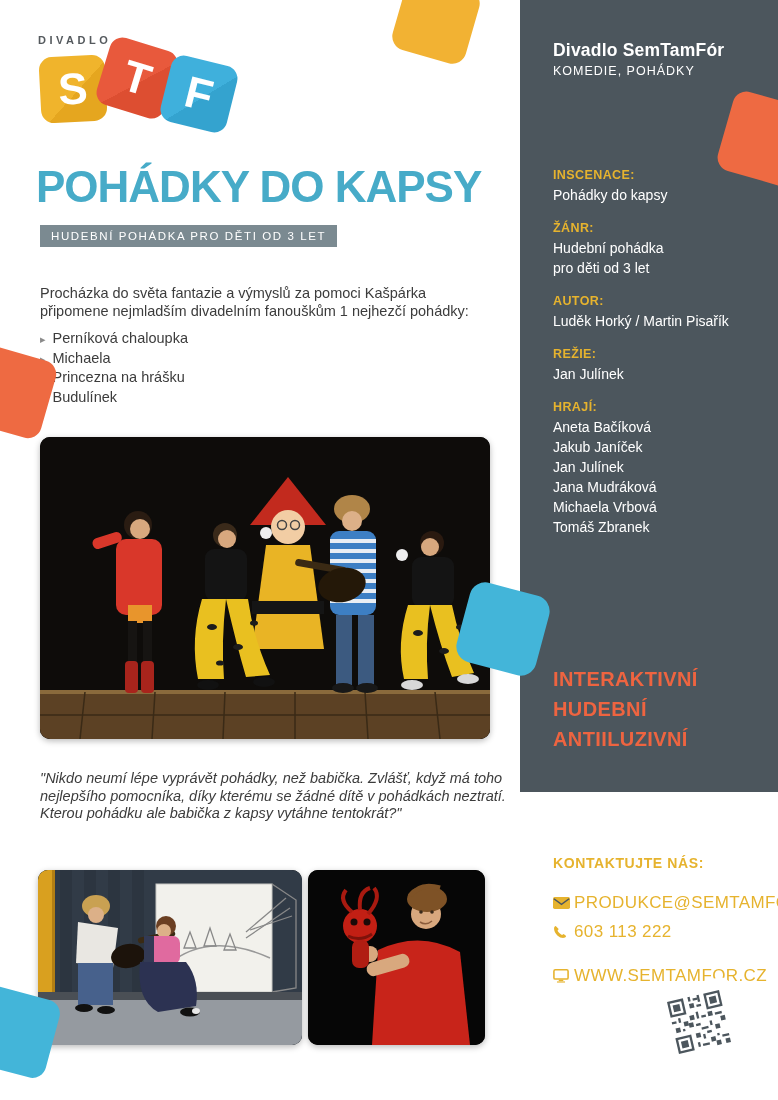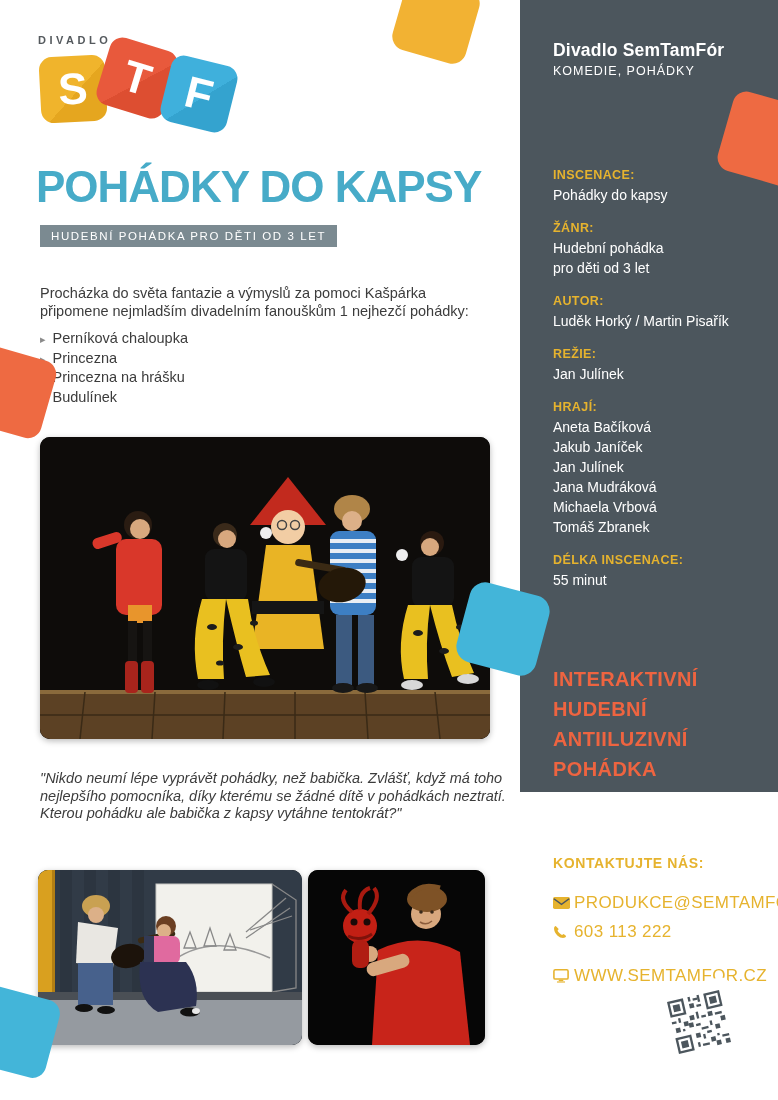--- a/index.html
+++ b/index.html
@@ -83,21 +83,21 @@
 
   <div class="intro">
     <div>Procházka do světa fantazie a výmyslů za pomoci Kašpárka připomene nejmladším divadelním fanouškům 1 nejhezčí pohádky:</div>
     <div class="bullets">
       <div class="bullet-row">
         <span class="bullet-marker">▸</span>
         <span>Perníková chaloupka</span>
       </div>
       <div class="bullet-row">
         <span class="bullet-marker">▸</span>
-        <span>Princezna</span>
+        <span>Michaela</span>
       </div>
       <div class="bullet-row">
         <span class="bullet-marker">▸</span>
         <span>Princezna na hrášku</span>
       </div>
       <div class="bullet-row">
         <span class="bullet-marker">▸</span>
         <span>Budulínek</span>
       </div>
     </div>
@@ -280,31 +280,26 @@
       </div>
       <div class="sb-field">
         <div class="sb-label">HRAJÍ:</div>
         <div class="sb-value">Aneta Bačíková
 Jakub Janíček
 Jan Julínek
 Jana Mudráková
 Michaela Vrbová
 Tomáš Zbranek</div>
       </div>
-      <div class="sb-field">
-        <div class="sb-label">DÉLKA INSCENACE:</div>
-        <div class="sb-value">55 minut</div>
-      </div>
     </div>
 
     <div class="sb-highlight">
       <div>INTERAKTIVNÍ</div>
       <div>HUDEBNÍ</div>
       <div>ANTIILUZIVNÍ</div>
-      <div>POHÁDKA</div>
     </div>
 
     <div class="sb-contact">
       <div class="sb-contact-heading">KONTAKTUJTE NÁS:</div>
       <div class="contact-row email">
         <span class="contact-icon">
           <svg viewBox="0 0 20 14" width="17" height="12">
               <rect width="20" height="14" rx="2" fill="#e6b32e"></rect>
               <path d="M1 2 L10 8.5 L19 2" stroke="#4c565d" stroke-width="1.8" fill="none"></path>
             </svg>

